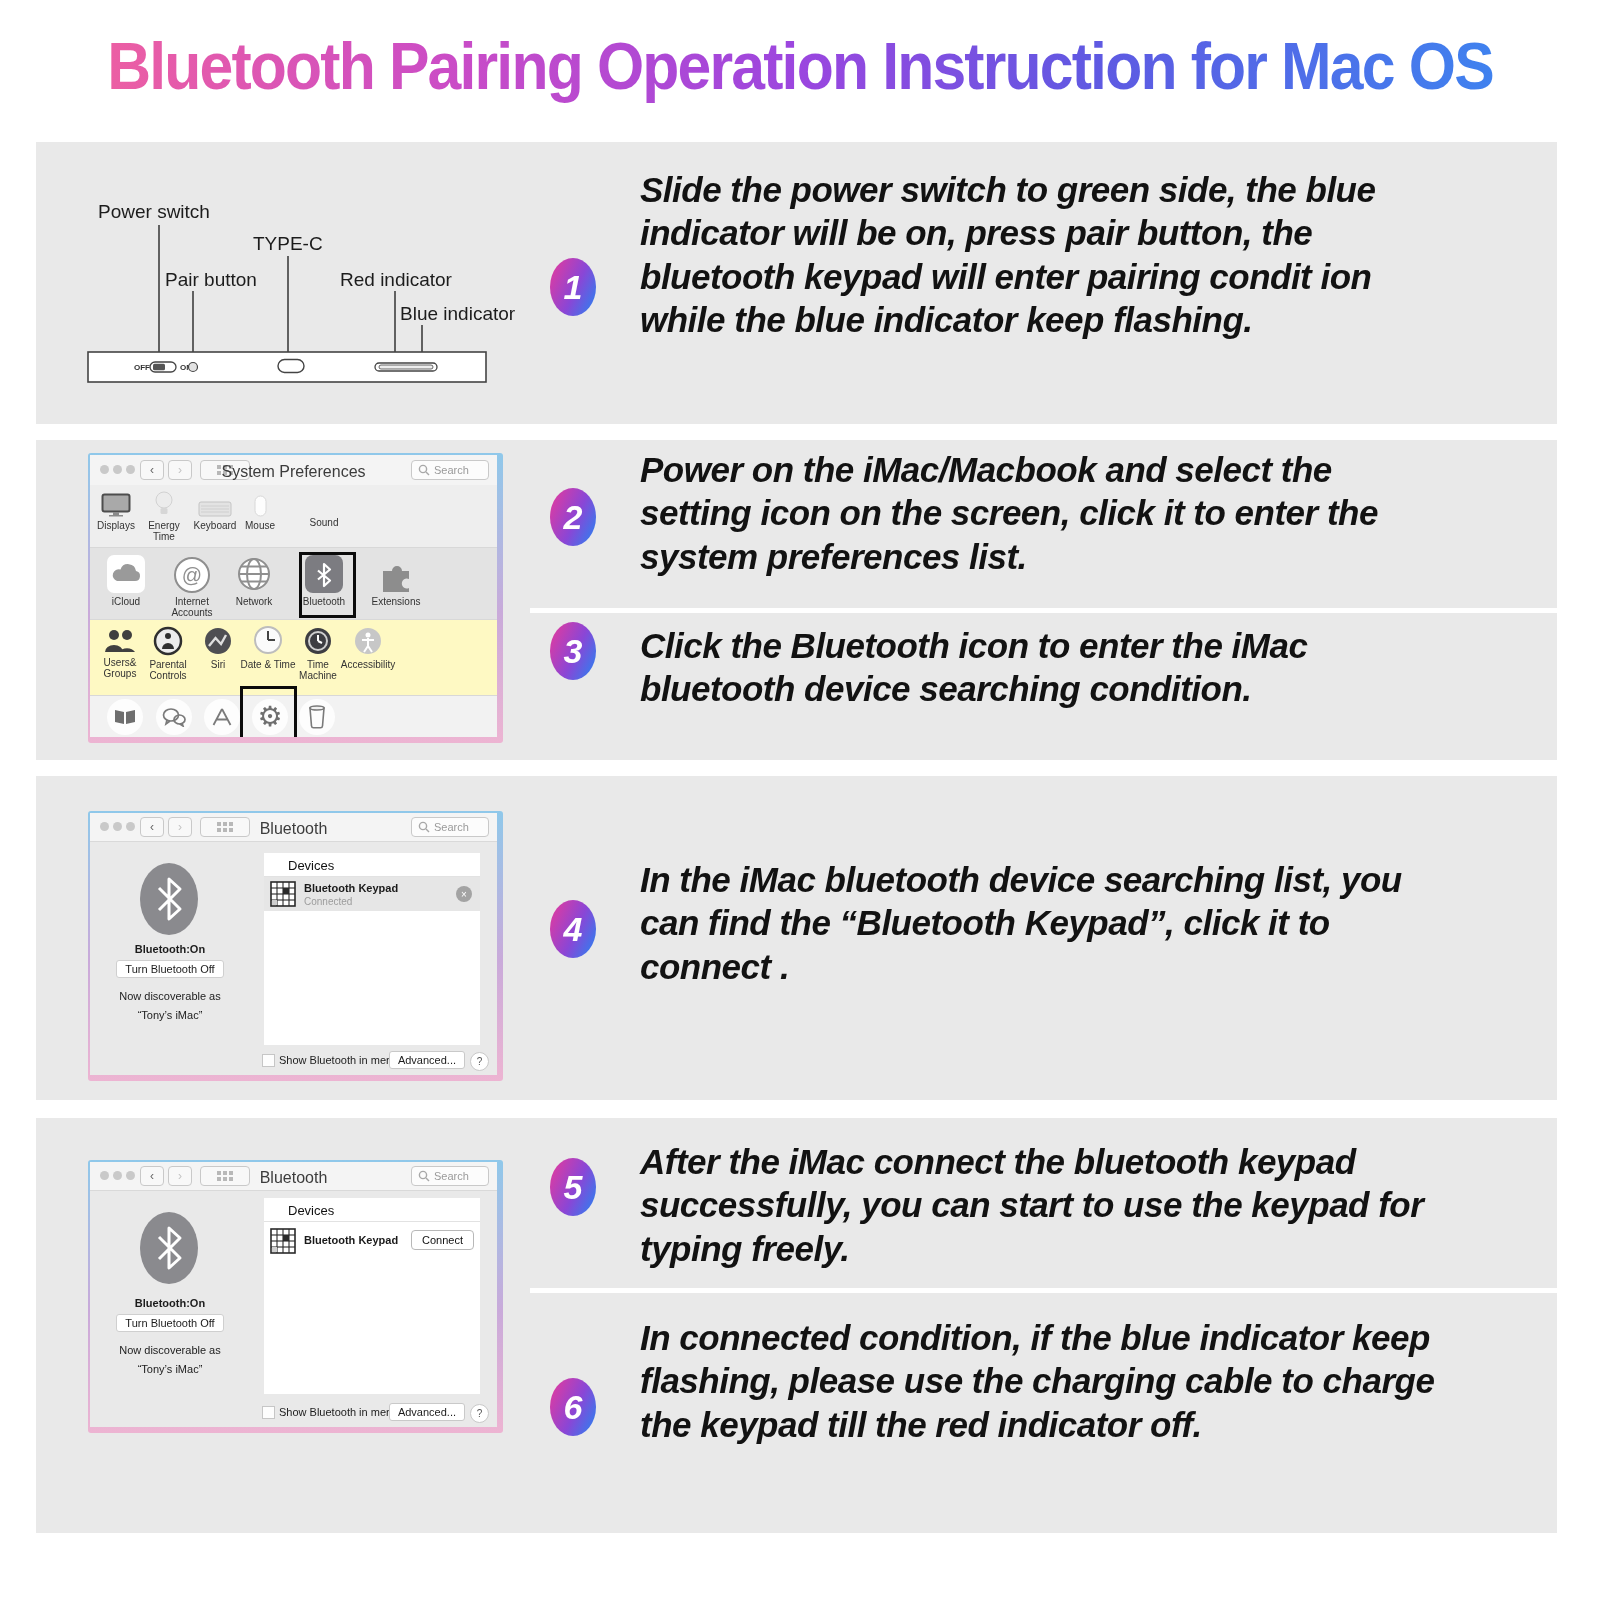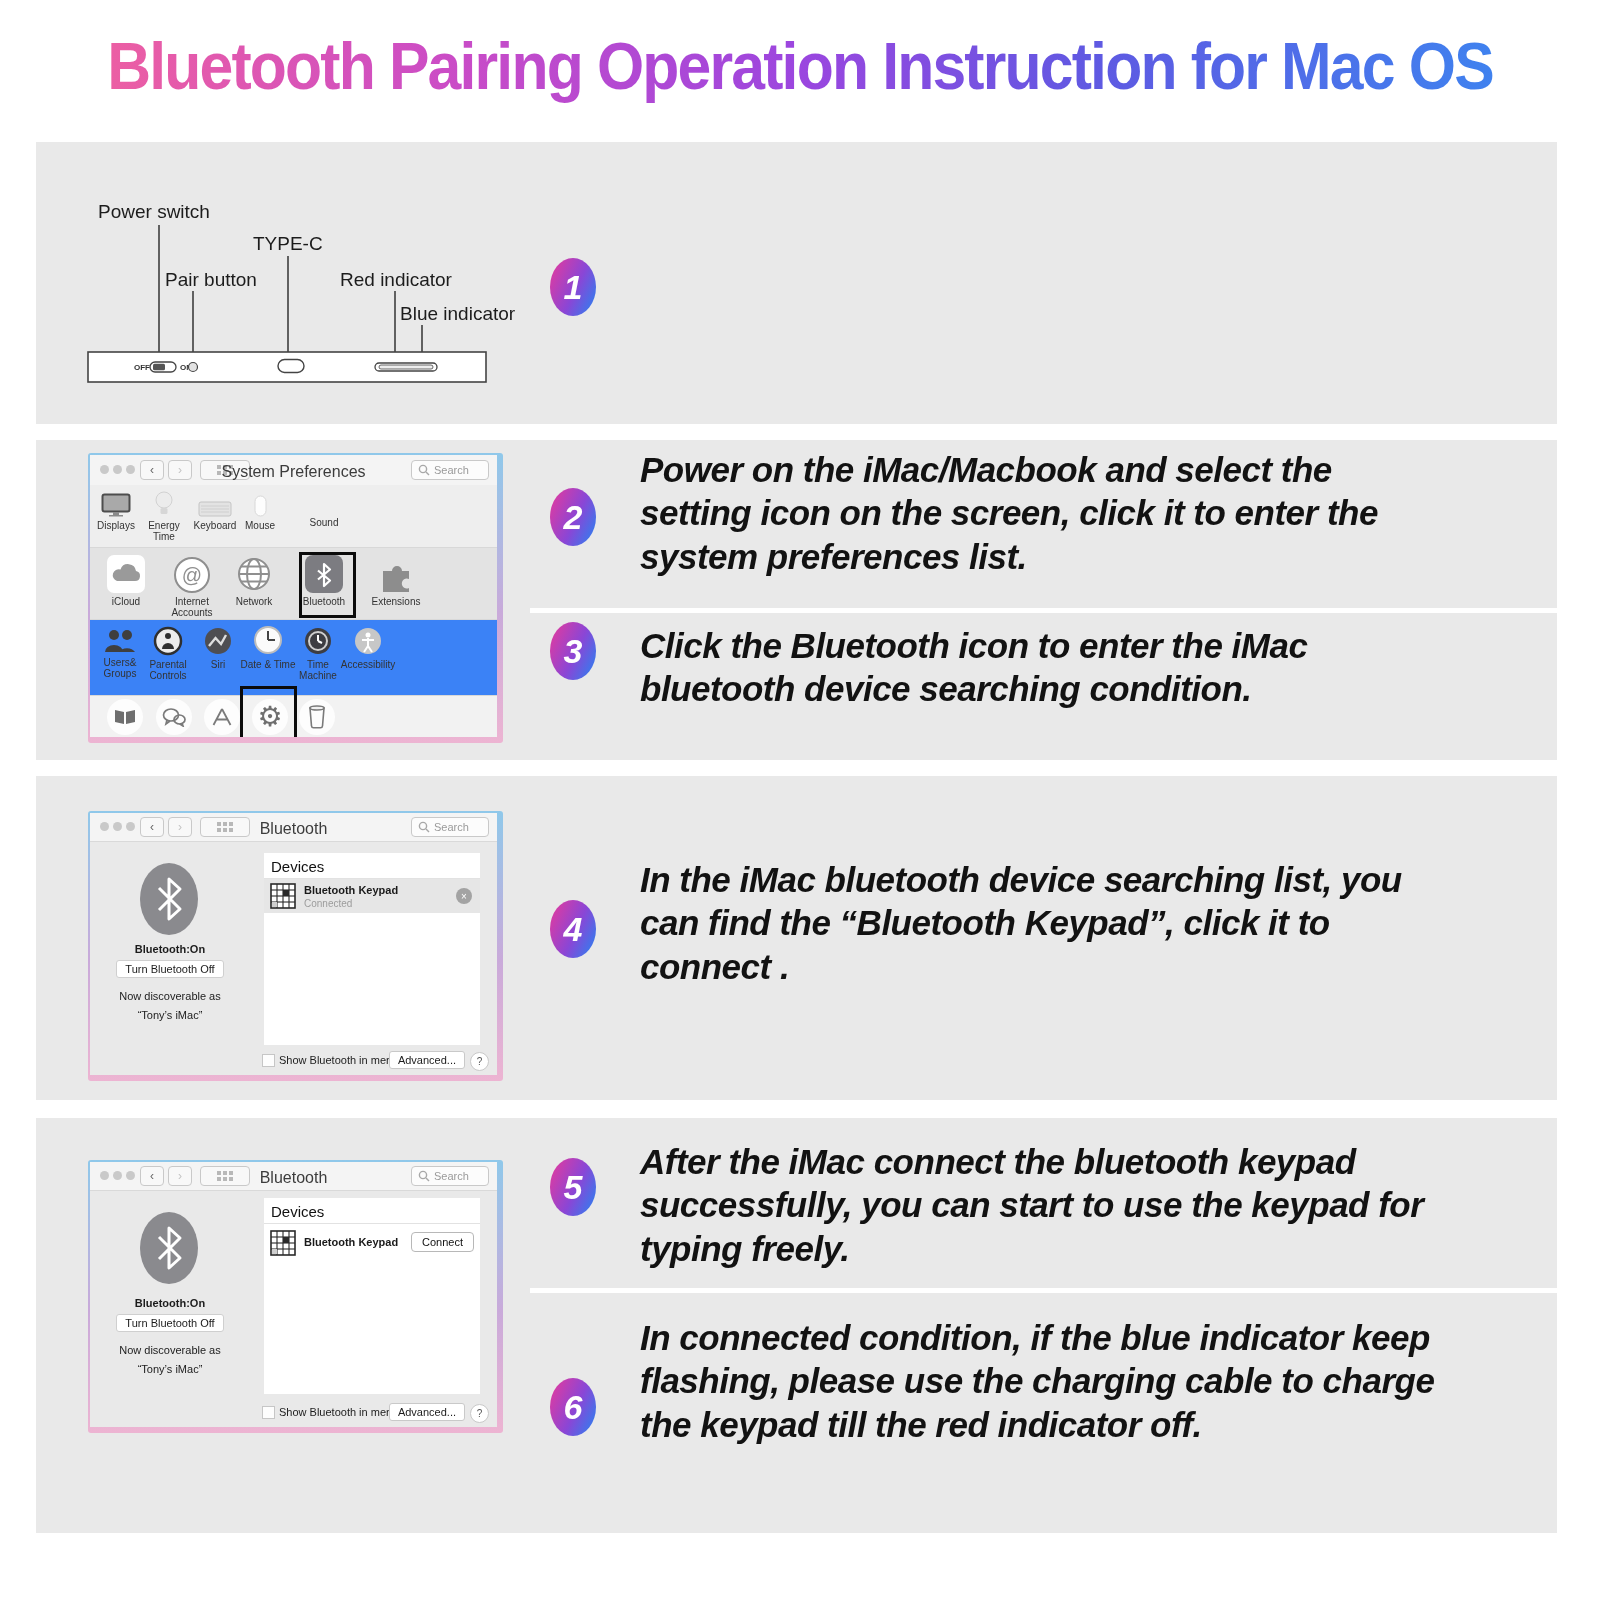--- a/index.html
+++ b/index.html
@@ -57,21 +57,21 @@
   .dock-circle{position:absolute;width:36px;height:36px;border-radius:50%;background:#fdfdfd;
     display:flex;align-items:center;justify-content:center;}
 
   
   .bt-logo{position:absolute;background:#8a8a8e;border-radius:50%;
     display:flex;align-items:center;justify-content:center;}
   .bt-status{position:absolute;text-align:center;font-size:11px;color:#1c1c1c;}
   .bt-btn{display:inline-block;background:#fff;border:1px solid #cfcfcf;border-radius:3px;
     padding:2px 8px;font-size:11px;color:#1c1c1c;}
   .devices-panel{position:absolute;background:#ffffff;}
-  .devices-header{padding:5px 7px 3px 7px;font-size:15px;color:#111;border-bottom:1px solid #e2e2e2;}
+  .devices-header{padding:5px 7px 3px 24px;font-size:13px;color:#111;border-bottom:1px solid #e2e2e2;}
   .device-row{position:relative;}
   .device-name{font-size:11px;font-weight:bold;color:#1a1a1a;}
   .device-status{font-size:10px;color:#9c9c9c;}
   .x-circle{position:absolute;right:8px;width:16px;height:16px;border-radius:50%;background:#a3a3a3;
     color:#fff;font-size:10px;display:flex;align-items:center;justify-content:center;}
   .connect-btn{position:absolute;background:#fff;border:1px solid #b8b8b8;border-radius:4px;
     font-size:11px;color:#111;padding:3px 10px;}
   .bt-bottom{position:absolute;left:0;width:100%;height:22px;}
   .checkbox{position:absolute;width:11px;height:11px;background:#fdfdfd;border:1px solid #c6c6c6;}
   .bb-label{position:absolute;font-size:11px;color:#1c1c1c;}
@@ -107,20 +107,21 @@
       <rect x="93" y="193.8" width="12" height="6.5" rx="1.5" fill="#555"></rect>
       <text class="dg-tiny" x="120" y="200">ON</text>
       <circle cx="133" cy="197" r="4.5" fill="#e2e2e2" stroke="#444" stroke-width="1.2"></circle>
       <rect x="218" y="189.5" width="26" height="13" rx="6.5" fill="#fff" stroke="#444" stroke-width="1.4"></rect>
       <rect x="315" y="193" width="62" height="8" rx="4" fill="#fff" stroke="#444" stroke-width="1.3"></rect>
       <rect x="319" y="195" width="54" height="4" rx="2" fill="#eee" stroke="#444" stroke-width="0.8"></rect>
     </svg>
     <div class="badge" style="left:514px;top:116px;">
       <span>1</span>
     </div>
+    <p class="step-text" style="left:604px;top:26px;margin:0;">Slide the power switch to green side, the blue indicator will be on, press pair button, the bluetooth keypad will enter pairing condit ion while the blue indicator keep flashing.</p>
   </section>
 
   <section class="panel" id="s2">
 
     <div class="win" style="left:52px;top:13px;width:411px;height:286px;">
       <div class="win-body" style="width:407px;height:282px;">
         <div class="titlebar" style="height:30px;">
           <span class="dot" style="left:10px;"></span>
           <span class="dot" style="left:23px;"></span>
           <span class="dot" style="left:36px;"></span>
@@ -237,21 +238,21 @@
             <div class="ic" style="height:40px;">
                 <svg width="38" height="34">
                   <path d="M6 12 h9 a5 5 0 1 1 10 0 h7 v8 a5 5 0 1 0 0 9 v4 H6 z" fill="#8d8d8d"></path>
                 </svg>
               </div>
             <div>Extensions</div>
           </div>
           <div class="hibox" style="left:209px;top:4px;width:57px;height:66px;"></div>
         </div>
 
-        <div class="sp-row" style="top:164px;height:76px;background:#3b82f6;border-top:1px solid #d8d8d8;">
+        <div class="sp-row" style="top:164px;height:76px;background:#fef9c3;border-top:1px solid #d8d8d8;">
           <div class="sp-item" style="left:4px;top:6px;width:52px;">
             <div class="ic" style="height:28px;">
                 <svg width="34" height="26">
                   <circle cx="11" cy="7" r="5" fill="#3f3f3f"></circle>
                   <path d="M2 24 a9 7 0 0 1 18 0 z" fill="#3f3f3f"></path>
                   <circle cx="24" cy="7" r="5" fill="#3f3f3f"></circle>
                   <path d="M16 24 a9 7 0 0 1 16 0 z" fill="#3f3f3f"></path>
                 </svg>
               </div>
             <div>Users&amp; Groups</div>

